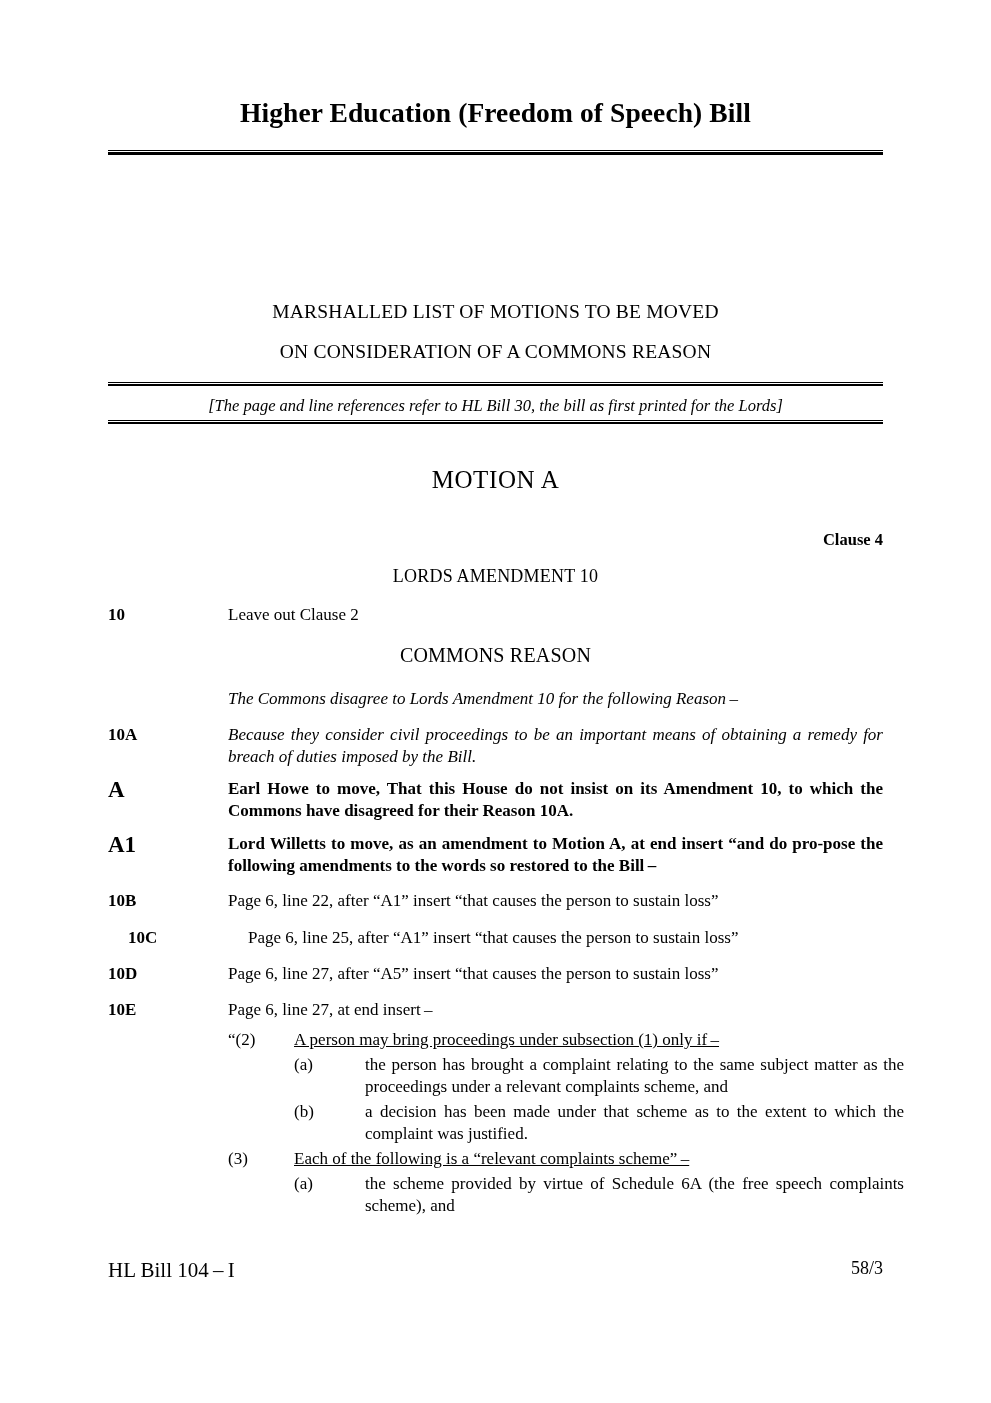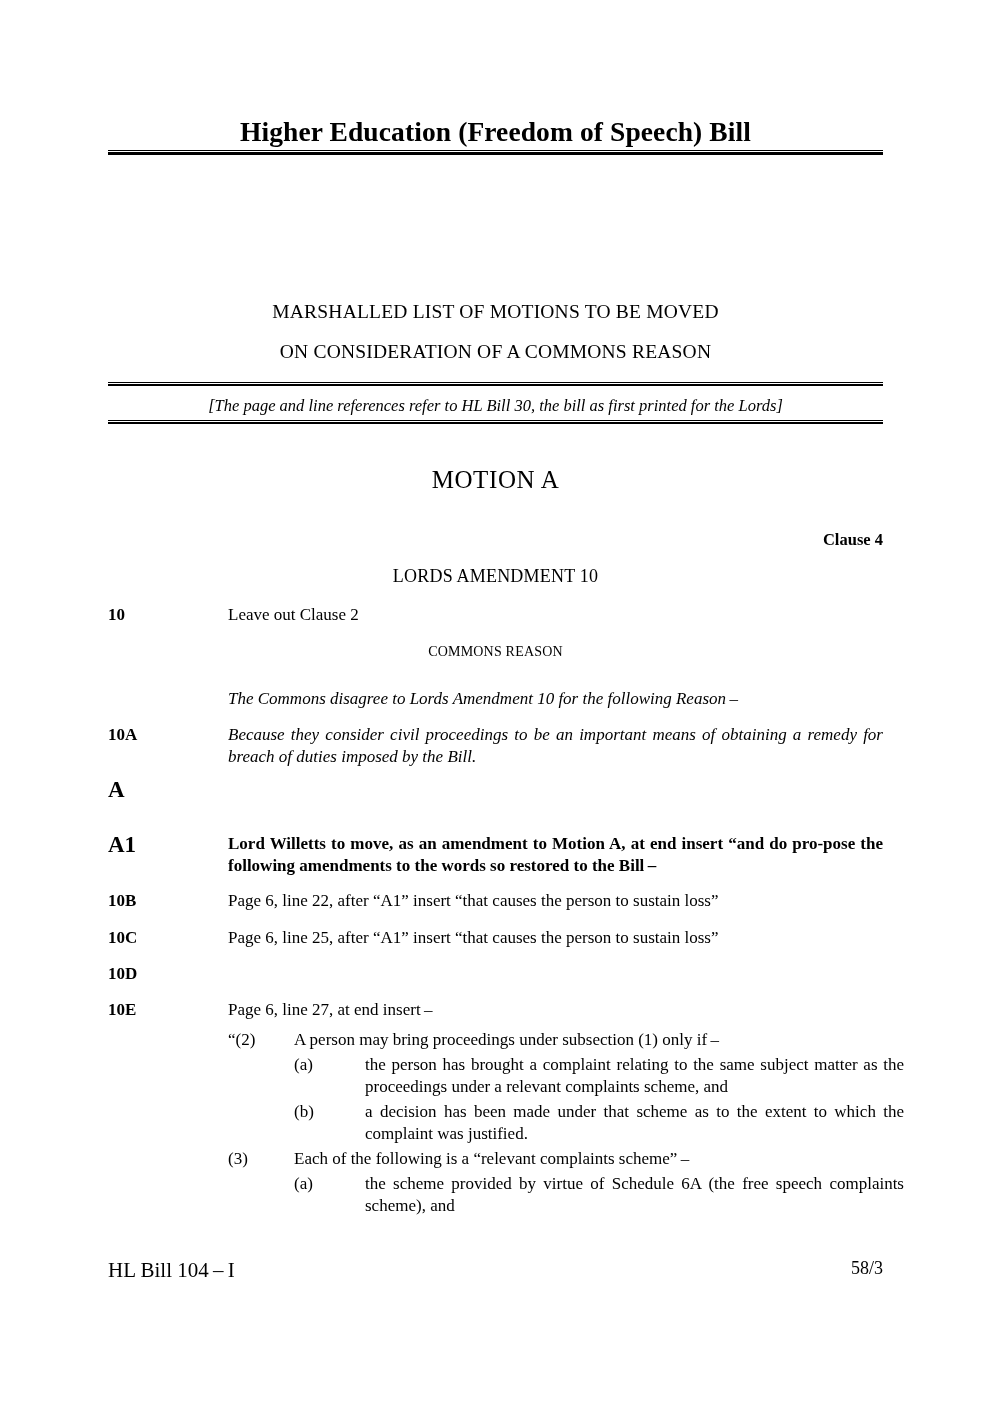--- a/index.html
+++ b/index.html
@@ -24,21 +24,21 @@
 
   
   .col {
     position: absolute;
     left: 108px;
     width: 775px;
   }
 
   
   .doc-title {
-    top: 116px;
+    top: 97px;
     text-align: center;
     font-size: 27.5px;
     font-weight: bold;
     letter-spacing: 0.1px;
     line-height: 1.15;
   }
 
   
   .rule-double {
     position: absolute;
@@ -88,21 +88,21 @@
   }
   .amendment-heading {
     top: 566px;
     text-align: center;
     font-size: 18px;
     letter-spacing: 0.2px;
   }
   .commons-reason-heading {
     top: 644px;
     text-align: center;
-    font-size: 14px;
+    font-size: 20px;
     letter-spacing: 0.2px;
   }
 
   
   .row {
     position: absolute;
     left: 108px;
     width: 775px;
     display: block;
   }
@@ -159,20 +159,21 @@
     position: absolute;
     left: 0;
     top: 0;
     width: 56px;
     text-align: left;
   }
   .subsec .sub-text {
     margin-left: 66px;
     text-align: justify;
     text-justify: inter-word;
+    text-decoration: underline;
   }
   .subitem {
     position: absolute;
     width: 610px;
     font-size: 17px;
     line-height: 1.32;
   }
   .subitem .item-lbl {
     position: absolute;
     left: 0;
@@ -234,39 +235,41 @@
 
   <div class="plain-indent ital" style="top:688px;">The Commons disagree to Lords Amendment 10 for the following Reason –</div>
 
   <div class="row" style="top:724px;">
     <span class="marker">10A</span>
     <div class="body ital">Because they consider civil proceedings to be an important means of obtaining a remedy for breach of duties imposed by the Bill.</div>
   </div>
 
   <div class="row" style="top:778px;">
     <span class="marker big">A</span>
+    <div class="body bold">Earl Howe to move, That this House do not insist on its Amendment 10, to which the Commons have disagreed for their Reason 10A.</div>
   </div>
 
   <div class="row" style="top:833px;">
     <span class="marker big">A1</span>
     <div class="body bold">Lord Willetts to move, as an amendment to Motion A, at end insert “and do pro-pose the following amendments to the words so restored to the Bill –</div>
   </div>
 
   <div class="row" style="top:890px;">
     <span class="marker">10B</span>
     <div class="body nojust">Page 6, line 22, after “A1” insert “that causes the person to sustain loss”</div>
   </div>
 
-  <div class="row" style="top:927px;">
+  <div class="row" style="top:927px;margin-left:20px;">
     <span class="marker">10C</span>
     <div class="body nojust">Page 6, line 25, after “A1” insert “that causes the person to sustain loss”</div>
   </div>
 
   <div class="row" style="top:963px;">
     <span class="marker">10D</span>
+    <div class="body nojust">Page 6, line 27, after “A5” insert “that causes the person to sustain loss”</div>
   </div>
 
   <div class="row" style="top:999px;">
     <span class="marker">10E</span>
     <div class="body nojust">Page 6, line 27, at end insert –</div>
   </div>
 
   <div class="subsec" style="top:1029px;">
     <span class="sub-num">“(2)</span>
     <div class="sub-text">A person may bring proceedings under subsection (1) only if –</div>

